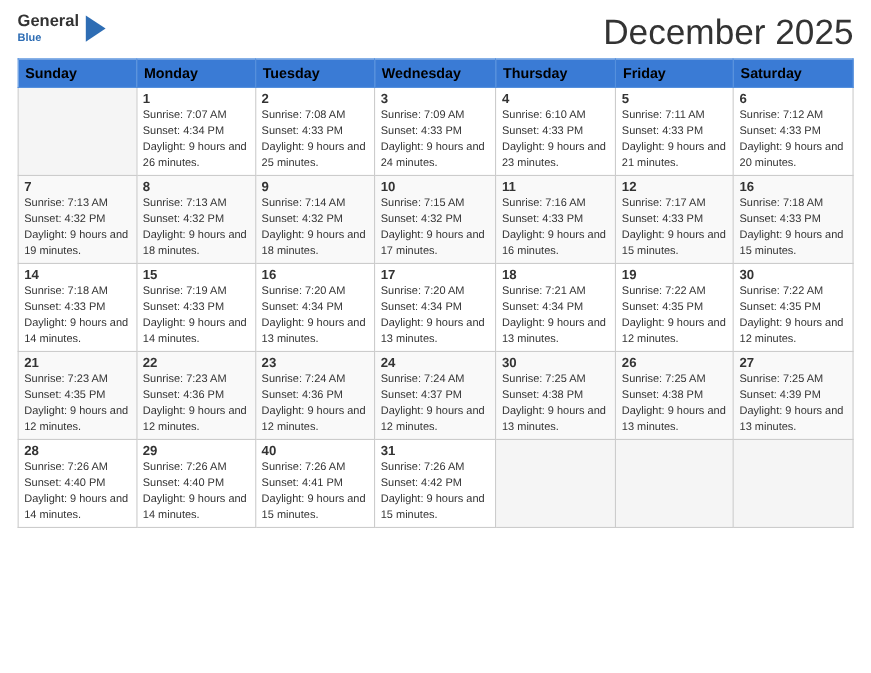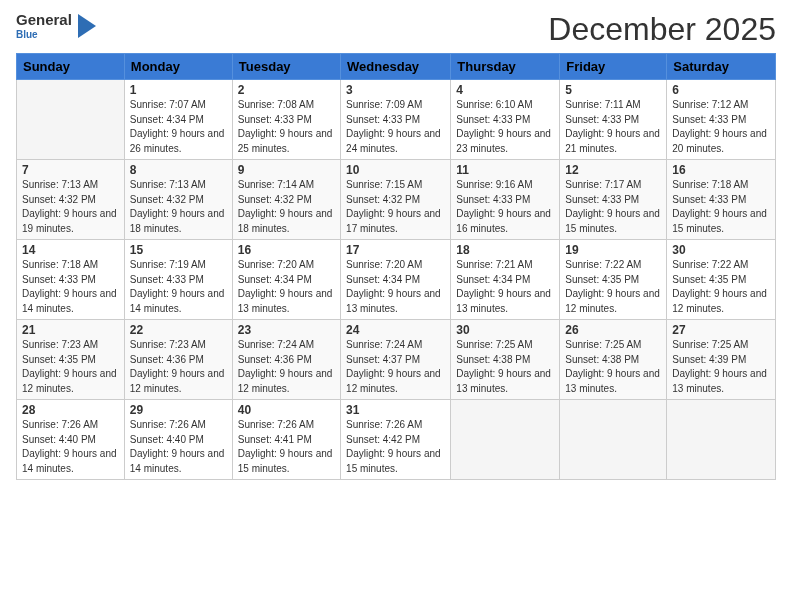--- a/index.html
+++ b/index.html
@@ -177,21 +177,21 @@
           <td>
             <span class="day-num">9</span>
             <div class="day-info"><span>Sunrise: 7:14 AM</span><br><span>Sunset: 4:32 PM</span><br><span>Daylight: 9 hours and 18 minutes.</span></div>
           </td>
           <td>
             <span class="day-num">10</span>
             <div class="day-info"><span>Sunrise: 7:15 AM</span><br><span>Sunset: 4:32 PM</span><br><span>Daylight: 9 hours and 17 minutes.</span></div>
           </td>
           <td>
             <span class="day-num">11</span>
-            <div class="day-info"><span>Sunrise: 9:16 AM</span><br><span>Sunset: 4:33 PM</span><br><span>Daylight: 9 hours and 16 minutes.</span></div>
+            <div class="day-info"><span>Sunrise: 7:16 AM</span><br><span>Sunset: 4:33 PM</span><br><span>Daylight: 9 hours and 16 minutes.</span></div>
           </td>
           <td>
             <span class="day-num">12</span>
             <div class="day-info"><span>Sunrise: 7:17 AM</span><br><span>Sunset: 4:33 PM</span><br><span>Daylight: 9 hours and 15 minutes.</span></div>
           </td>
           <td>
             <span class="day-num">16</span>
             <div class="day-info"><span>Sunrise: 7:18 AM</span><br><span>Sunset: 4:33 PM</span><br><span>Daylight: 9 hours and 15 minutes.</span></div>
           </td>
         </tr>

